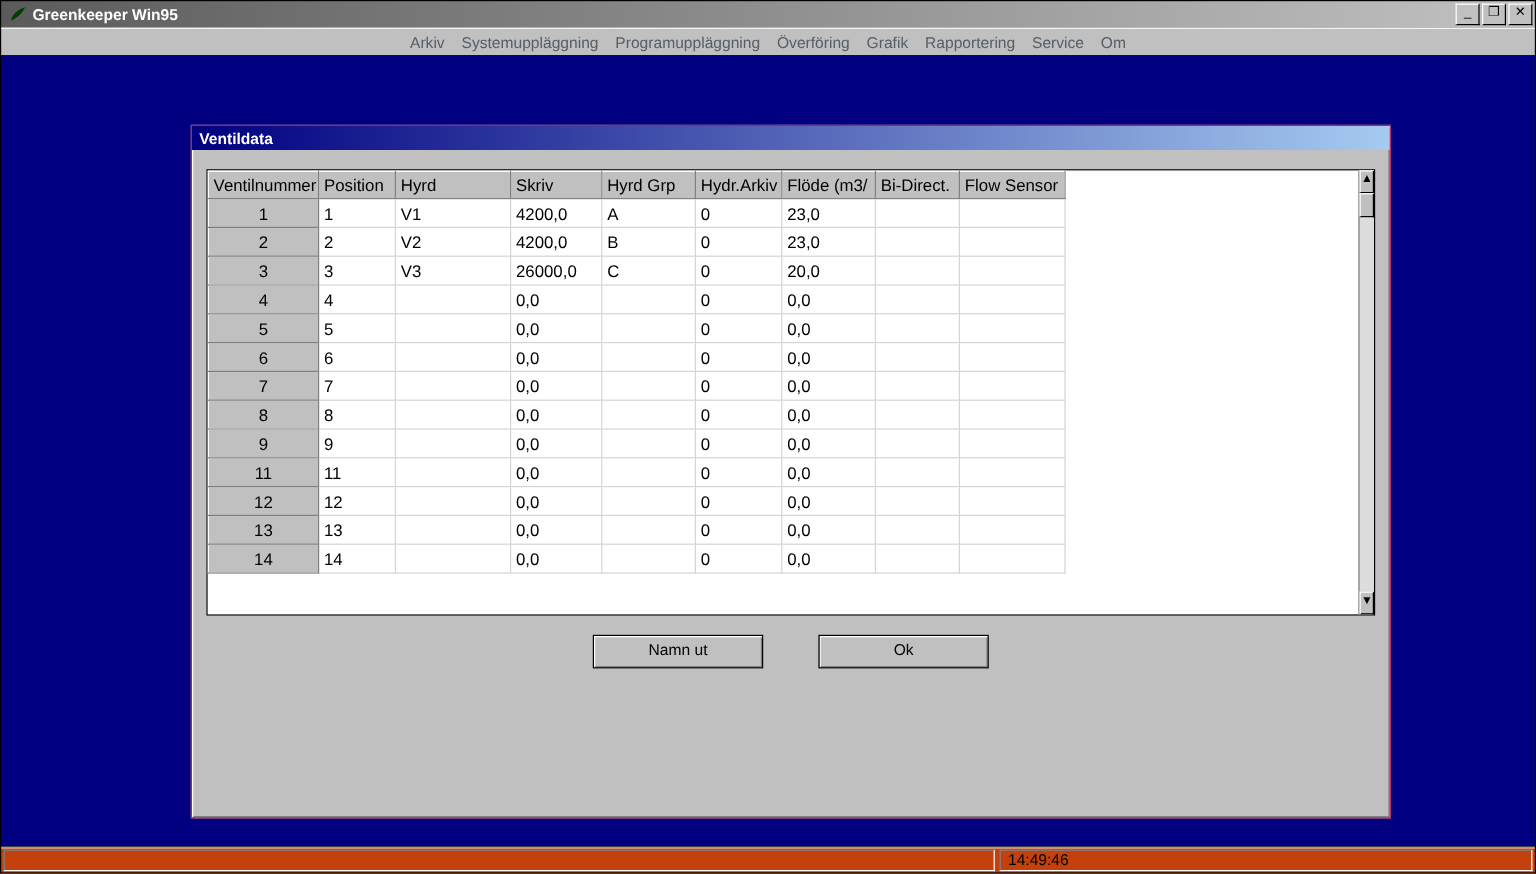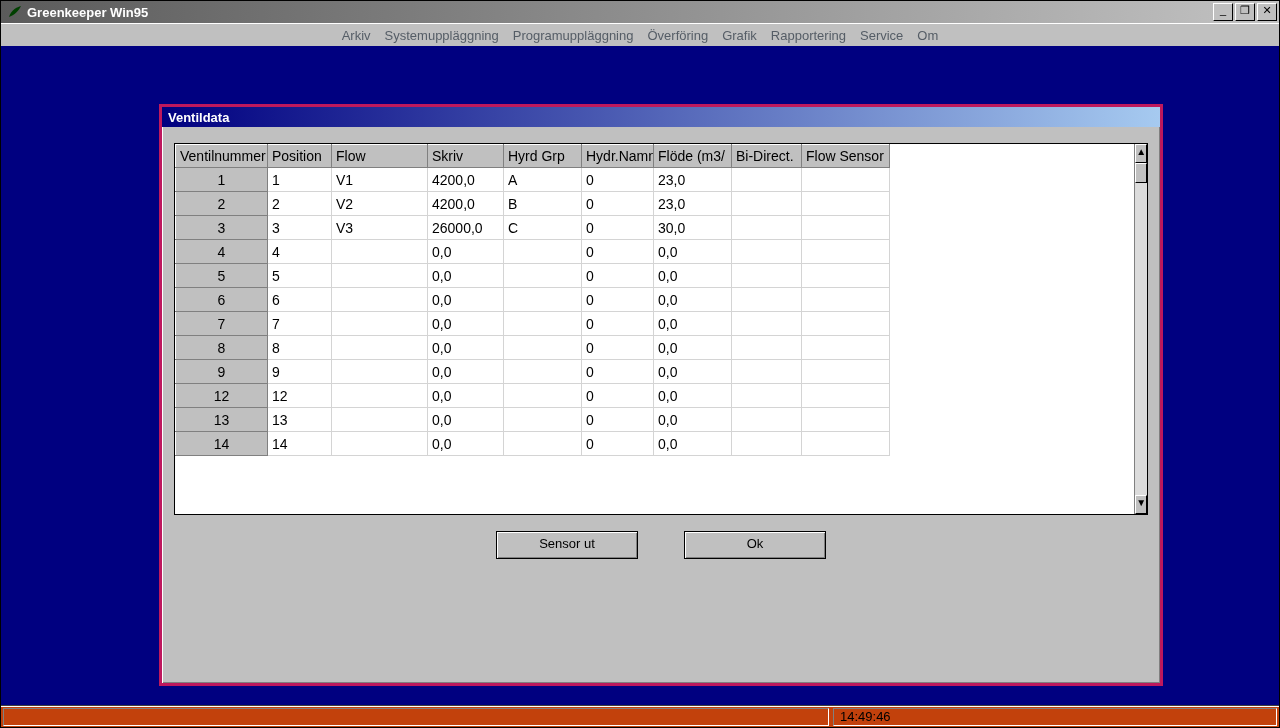--- a/index.html
+++ b/index.html
@@ -67,21 +67,21 @@
     position: relative;
     border-bottom: 1px solid #404040;
   }
 
   
   .inner-window {
     position: absolute;
     left: 158px; top: 58px;
     width: 998px; height: 576px;
     background: #c0c0c0;
-    border: 3px solid #be185d;
+    border: 1px solid #be185d;
     box-shadow: inset 1px 1px 0 #fff, inset -1px -1px 0 #808080;
     display: flex; flex-direction: column;
   }
   .inner-title-bar {
     height: 20px;
     background: linear-gradient(to right, #000080 0%, #a6caf0 100%);
     color: #fff;
     font-weight: bold;
     display: flex; align-items: center;
     padding: 0 6px;
@@ -238,24 +238,24 @@
                   <col style="width:72px">
                 <col style="width:78px">
                   <col style="width:70px">
                   <col style="width:88px">
                 <col>
               </colgroup>
               <thead>
                 <tr>
                   <th>Ventilnummer</th>
                   <th>Position</th>
-                  <th>Flow</th>
+                  <th>Hyrd</th>
                   <th>Skriv</th>
                   <th>Hyrd Grp</th>
-                  <th>Hydr.Namn</th>
+                  <th>Hydr.Arkiv</th>
                   <th>Flöde (m3/</th>
                   <th>Bi-Direct.</th>
                   <th>Flow Sensor</th>
                   <th style="border:none;background:#fff"></th>
                 </tr>
               </thead>
               <tbody id="grid-body">
                   <tr>
                     <td class="row-hdr">1</td>
                     <td>1</td>
@@ -280,21 +280,21 @@
                     <td></td>
                     <td style="border: none;"></td>
                   </tr>
                   <tr>
                     <td class="row-hdr">3</td>
                     <td>3</td>
                     <td>V3</td>
                     <td>26000,0</td>
                     <td>C</td>
                     <td>0</td>
-                    <td>30,0</td>
+                    <td>20,0</td>
                     <td></td>
                     <td></td>
                     <td style="border: none;"></td>
                   </tr>
                   <tr>
                     <td class="row-hdr">4</td>
                     <td>4</td>
                     <td></td>
                     <td>0,0</td>
                     <td></td>
@@ -348,20 +348,32 @@
                     <td></td>
                     <td>0</td>
                     <td>0,0</td>
                     <td></td>
                     <td></td>
                     <td style="border: none;"></td>
                   </tr>
                   <tr>
                     <td class="row-hdr">9</td>
                     <td>9</td>
+                    <td></td>
+                    <td>0,0</td>
+                    <td></td>
+                    <td>0</td>
+                    <td>0,0</td>
+                    <td></td>
+                    <td></td>
+                    <td style="border: none;"></td>
+                  </tr>
+                  <tr>
+                    <td class="row-hdr">11</td>
+                    <td>11</td>
                     <td></td>
                     <td>0,0</td>
                     <td></td>
                     <td>0</td>
                     <td>0,0</td>
                     <td></td>
                     <td></td>
                     <td style="border: none;"></td>
                   </tr>
                   <tr>
@@ -407,21 +419,21 @@
           <div class="vscroll">
             <div class="sb-btn">▲</div>
             <div class="sb-track">
               <div class="sb-thumb"></div>
             </div>
             <div class="sb-btn">▼</div>
           </div>
         </div>
 
         <div class="button-row">
-          <div class="std-btn">Sensor ut</div>
+          <div class="std-btn">Namn ut</div>
           <div class="std-btn">Ok</div>
         </div>
 
       </div>
     </div>
 
   </div>
 
   <div class="status-bar">
     <div class="sb-left"></div>

